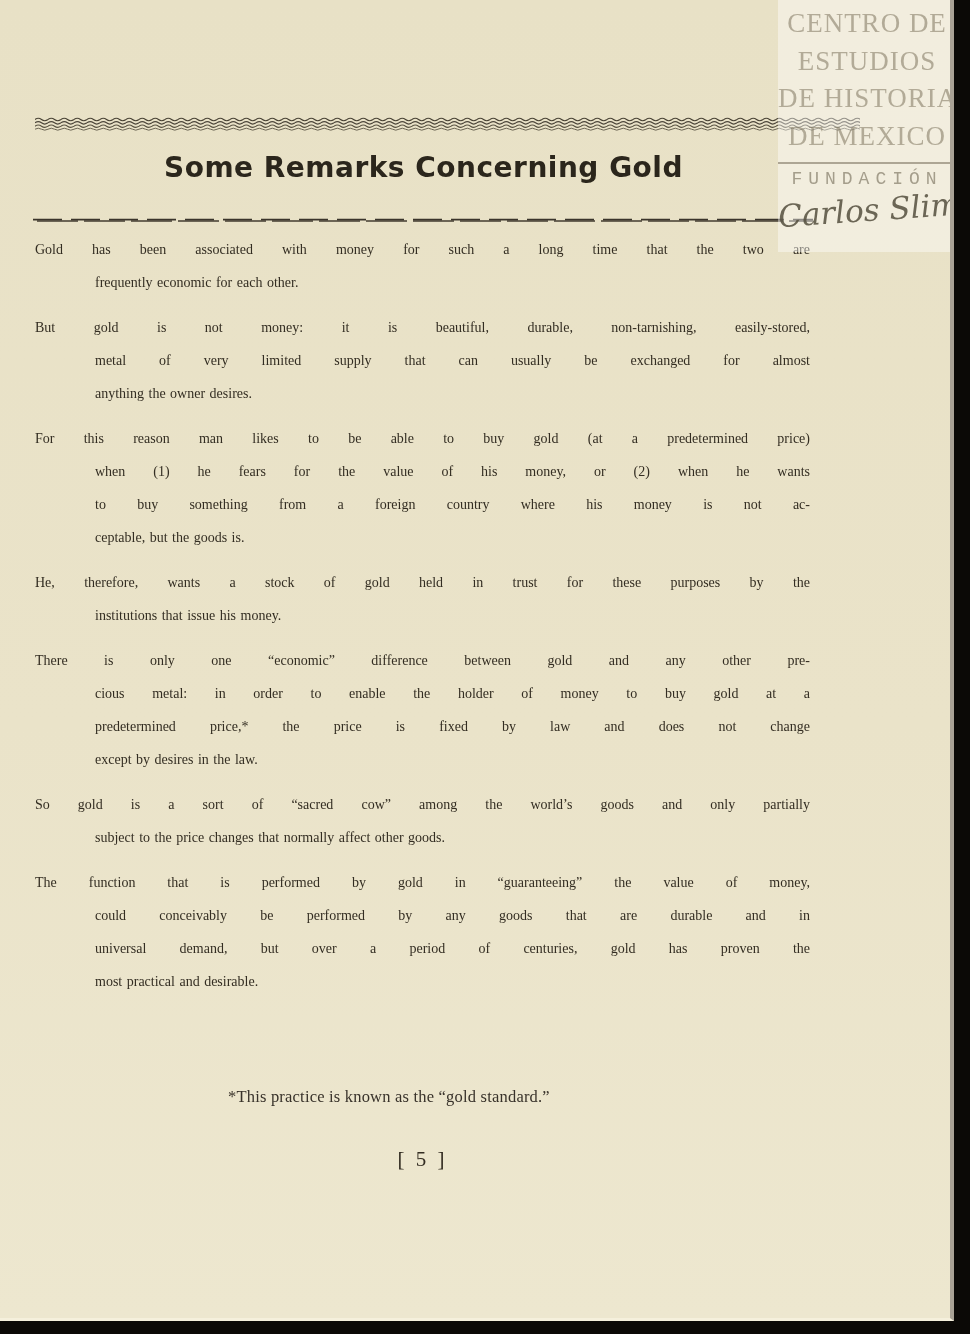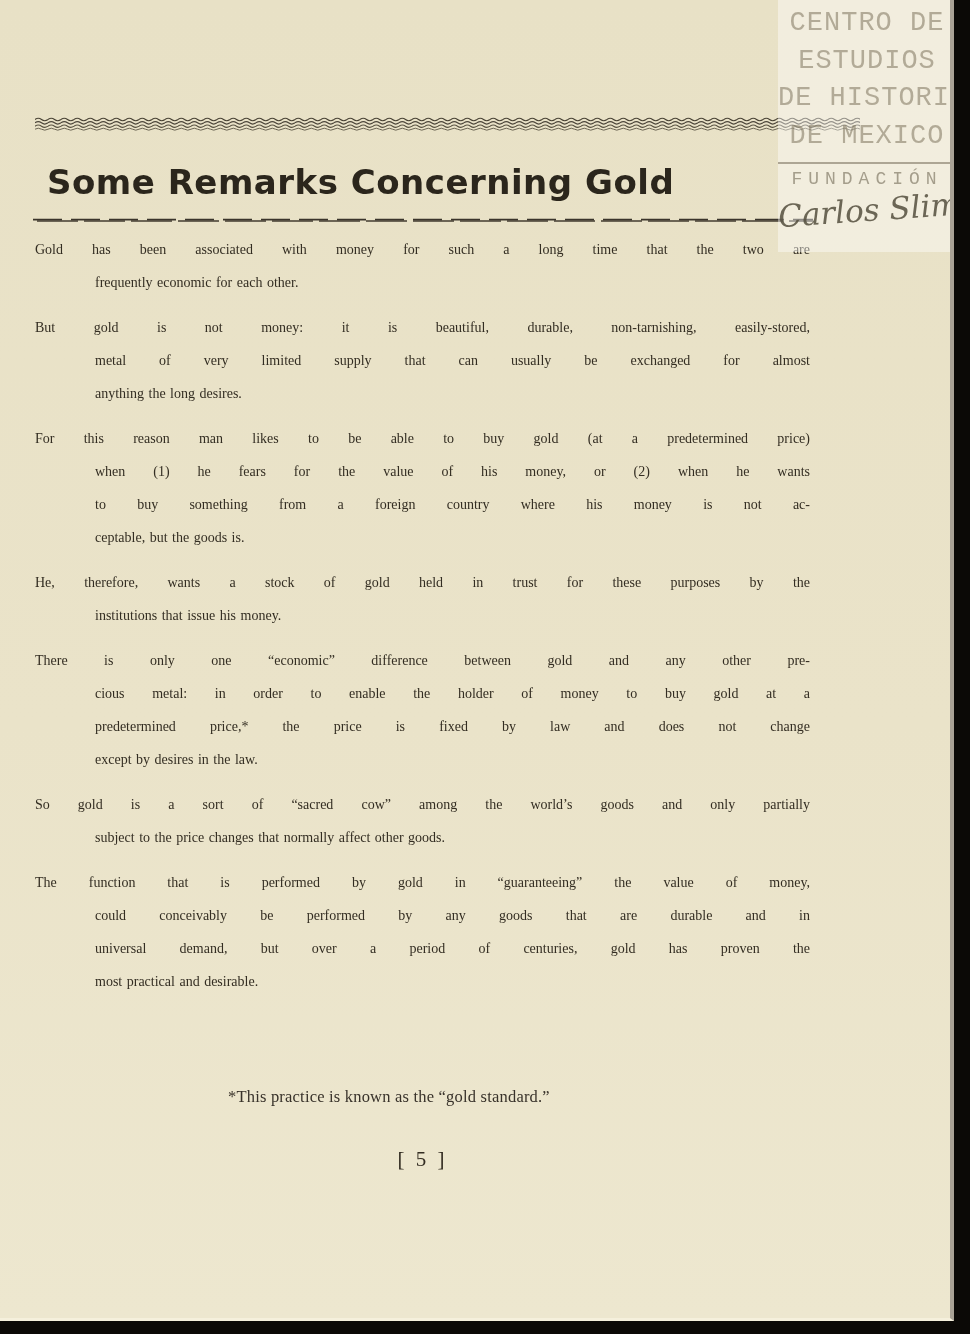--- a/index.html
+++ b/index.html
@@ -14,23 +14,23 @@
     position: absolute; left: 0; top: 0;
     width: 950px; height: 1318px;
     background: linear-gradient(180deg, #e8e1c6 0%, #eae3c9 55%, #ede7cf 100%);
     border-right: 4px solid #a9a295;
     border-bottom: 3px solid #f5f0dc;
     overflow: hidden;
   }
   .wavy-rule { position: absolute; left: 35px; top: 116px; }
   .page-title {
     position: absolute; left: 35px; top: 150px; width: 775px;
-    margin: 12px; 
+    margin: 1px; text-align: center;
     font-family: "DejaVu Sans", sans-serif;
-    font-weight: bold; font-size: 34px; letter-spacing: 0.5px;
+    font-weight: bold; font-size: 28px; letter-spacing: 0.5px;
     color: #2b261c;
   }
   .dashed-rule { position: absolute; left: 33px; top: 217px; }
   .body-text {
     position: absolute; left: 35px; top: 233px; width: 775px;
     font-size: 14px; line-height: 33px; color: #332d22;
   }
   .para { margin-bottom: 12px; }
   .pline { text-align: justify; text-align-last: justify; word-spacing: 1px; }
   .pline.cont { margin-left: 60px; }
@@ -44,21 +44,21 @@
     text-align: center; font-size: 21px; letter-spacing: 3px; color: #332d22;
   }
   .watermark {
     position: absolute; left: 778px; top: 0;
     width: 178px; height: 252px;
     background: rgba(255, 255, 255, 0.42);
     text-align: center; padding-top: 5px;
     box-sizing: border-box;
   }
   .wm-line {
-    font-family: Liberation Mono, monospace;
+    font-family: Liberation Serif, serif;
     font-size: 27px; line-height: 37.5px;
     color: rgba(118, 109, 86, 0.52);
     letter-spacing: 1px; white-space: nowrap;
   }
   .wm-rule { border: 0; border-top: 2px solid rgba(103, 94, 73, 0.5); margin: 7px 0 3px 0; }
   .wm-foundation {
     font-family: Liberation Mono, monospace;
     font-size: 18px; letter-spacing: 6px;
     color: rgba(116, 108, 88, 0.62);
     white-space: nowrap; margin: 5px 0 2px 0;
@@ -94,21 +94,21 @@
   </svg>
 
   <div class="body-text">
       <div class="para">
         <div class="pline">Gold has been associated with money for such a long time that the two are</div>
         <div class="pline cont lastline">frequently economic for each other.</div>
       </div>
       <div class="para">
         <div class="pline">But gold is not money: it is beautiful, durable, non-tarnishing, easily-stored,</div>
         <div class="pline cont">metal of very limited supply that can usually be exchanged for almost</div>
-        <div class="pline cont lastline">anything the long desires.</div>
+        <div class="pline cont lastline">anything the owner desires.</div>
       </div>
       <div class="para">
         <div class="pline">For this reason man likes to be able to buy gold (at a predetermined price)</div>
         <div class="pline cont">when (1) he fears for the value of his money, or (2) when he wants</div>
         <div class="pline cont">to buy something from a foreign country where his money is not ac-</div>
         <div class="pline cont lastline">ceptable, but the goods is.</div>
       </div>
       <div class="para">
         <div class="pline">He, therefore, wants a stock of gold held in trust for these purposes by the</div>
         <div class="pline cont lastline">institutions that issue his money.</div>

